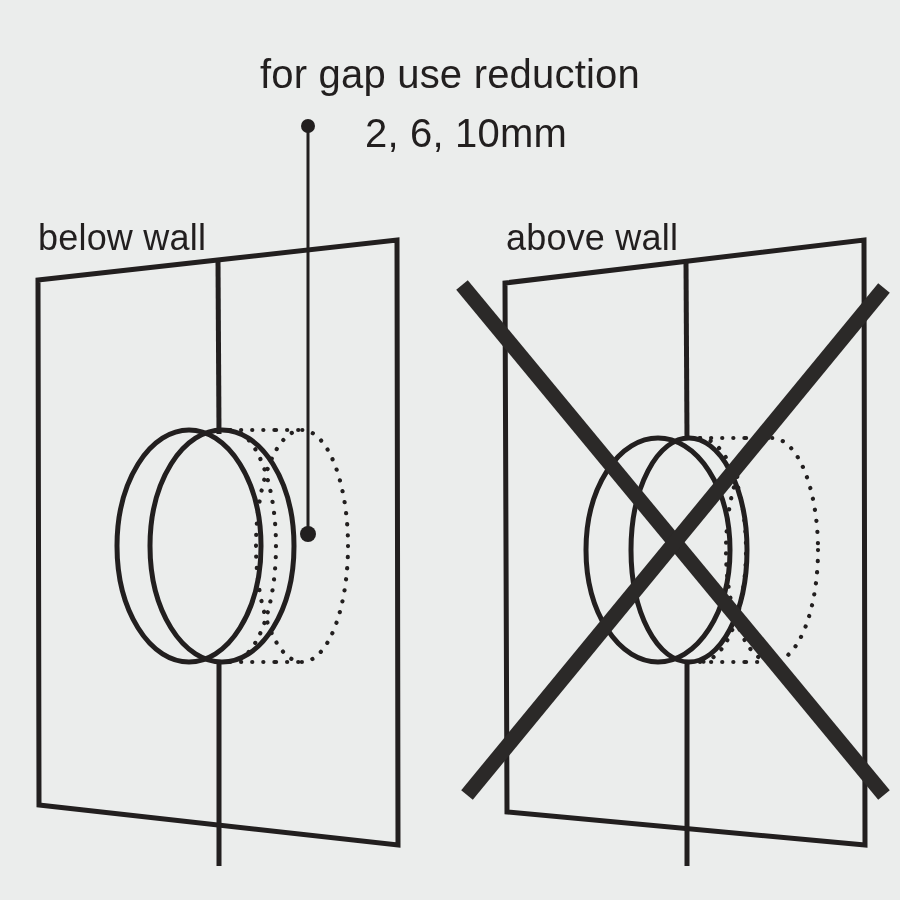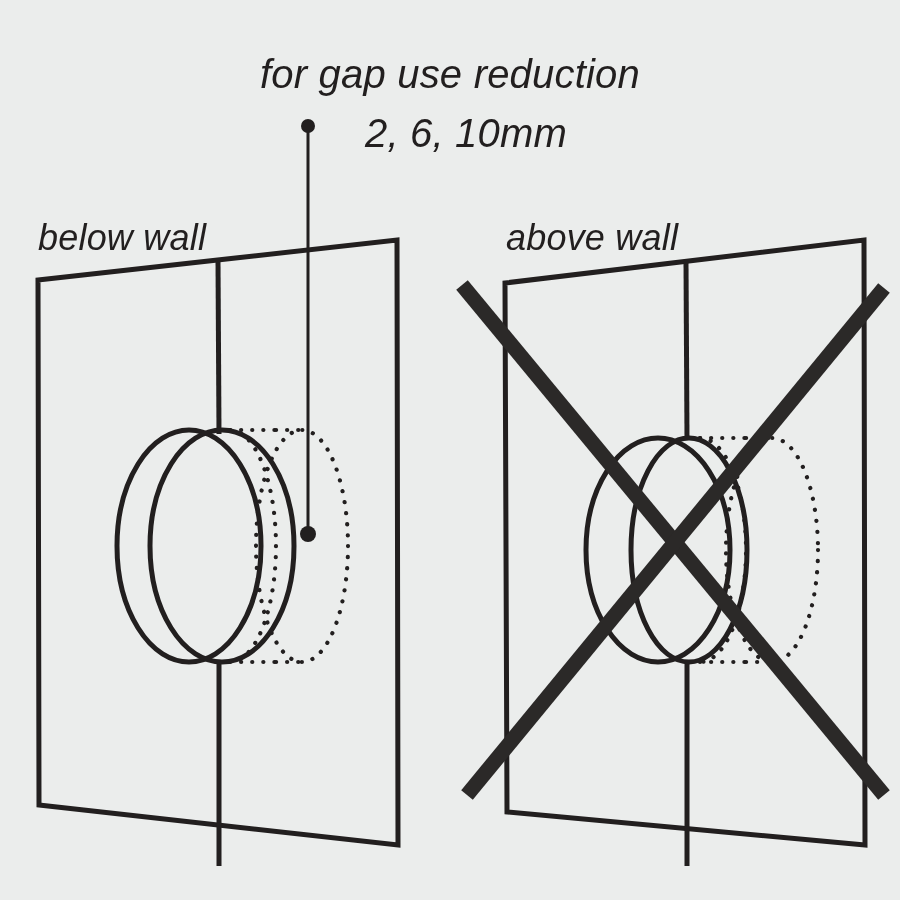--- a/index.html
+++ b/index.html
@@ -11,21 +11,20 @@
     width: 900px;
     height: 900px;
     background: #ebedec;
     font-family: "Liberation Sans", sans-serif;
     overflow: hidden;
   }
   #root {
     position: relative;
     width: 900px;
     height: 900px;
-    font-style: italic;
   }
   svg.canvas {
     position: absolute;
     left: 0;
     top: 0;
     width: 900px;
     height: 900px;
     display: block;
   }
   .txt {

